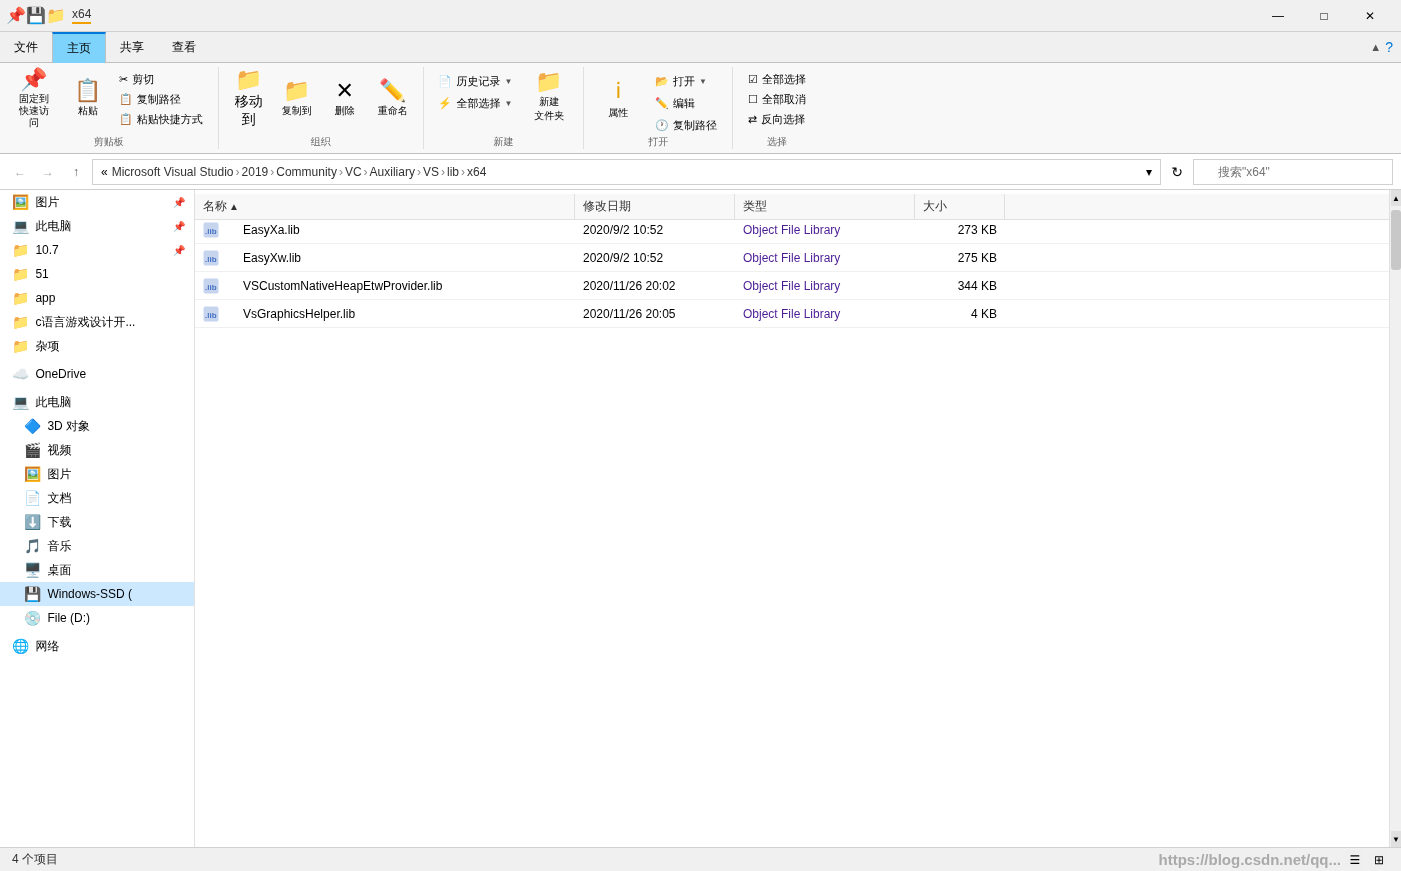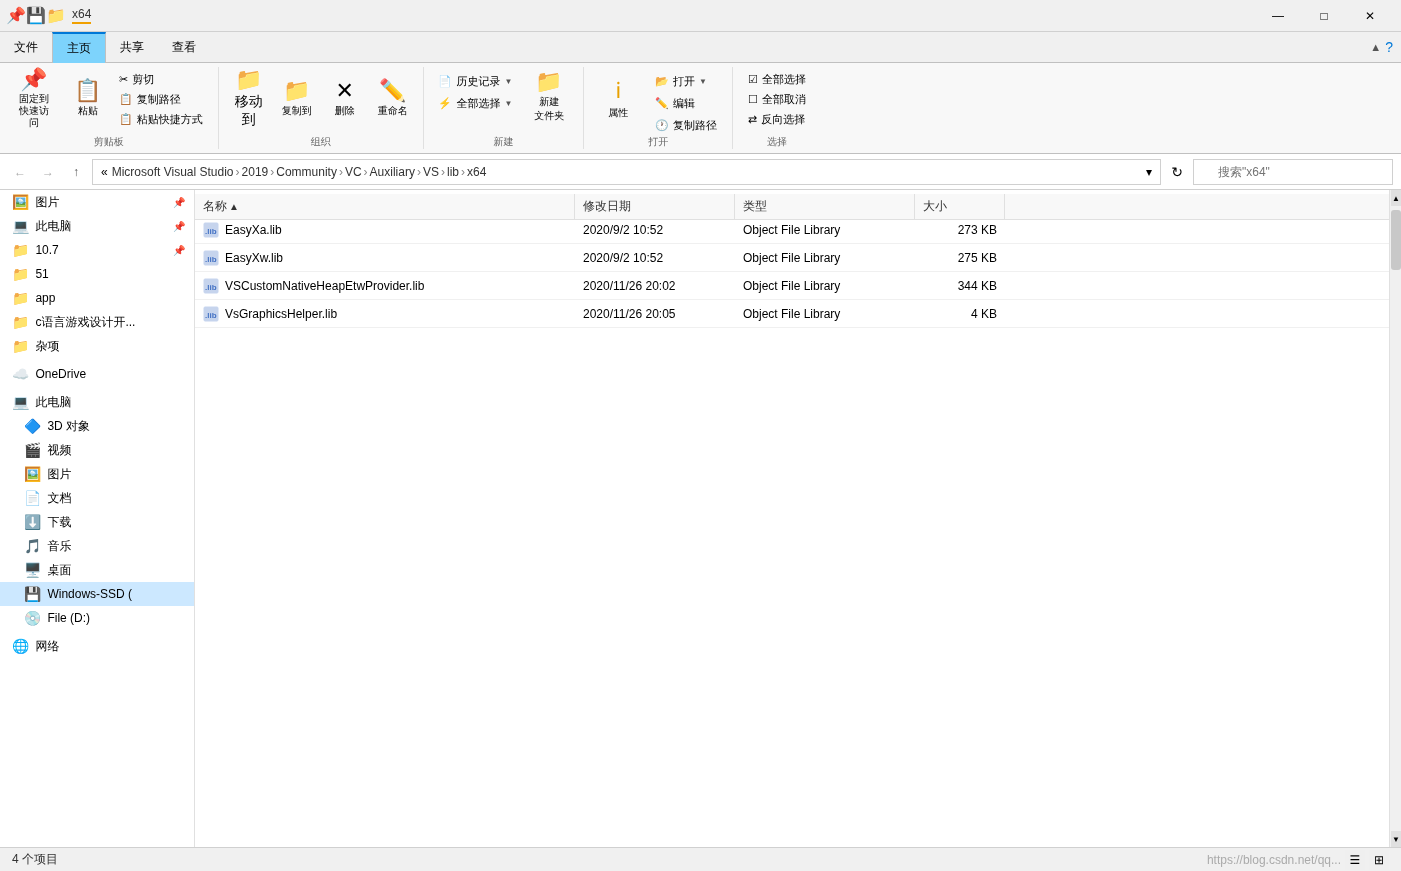--- a/index.html
+++ b/index.html
@@ -291,23 +291,23 @@
     .file-cell {
       padding: 0 8px;
       font-size: 12px;
       white-space: nowrap;
       overflow: hidden;
       text-overflow: ellipsis;
       display: flex;
       align-items: center;
       height: 100%;
     }
-    .file-cell.name { width: 380px; gap: 6px; }
+    .file-cell.name { width: 380px; gap: 24px; }
     .file-cell.date { width: 160px; }
-    .file-cell.type { width: 180px; color: #000000; }
+    .file-cell.type { width: 180px; color: #4c1d95; }
     .file-cell.size { width: 90px; text-align: right; justify-content: flex-end; }
 
     .lib-icon {
       width: 16px; height: 16px;
       display: flex; align-items: center; justify-content: center;
       flex-shrink: 0;
     }
     .lib-icon svg { width: 16px; height: 16px; }
 
     
@@ -731,17 +731,17 @@
   <div class="scrollbar-outer">
     <div style="width:10px;height:16px;background:#e0e0e0;margin:0 1px;display:flex;align-items:center;justify-content:center;font-size:8px;cursor:pointer;">▲</div>
     <div class="scrollbar-thumb"></div>
     <div style="width:10px;height:16px;background:#e0e0e0;margin:0 1px;position:absolute;bottom:0;display:flex;align-items:center;justify-content:center;font-size:8px;cursor:pointer;">▼</div>
   </div>
 </div>
 
 <div class="statusbar">
   <span>4 个项目</span>
   <div class="statusbar-right">
-    <span style="font-size:12px;color:#aaa;">https://blog.csdn.net/qq...</span>
+    <span style="font-size:15px;color:#aaa;font-weight:bold;">https://blog.csdn.net/qq...</span>
     <button class="view-btn">☰</button>
     <button class="view-btn">⊞</button>
   </div>
 </div>
 
 </body></html>

